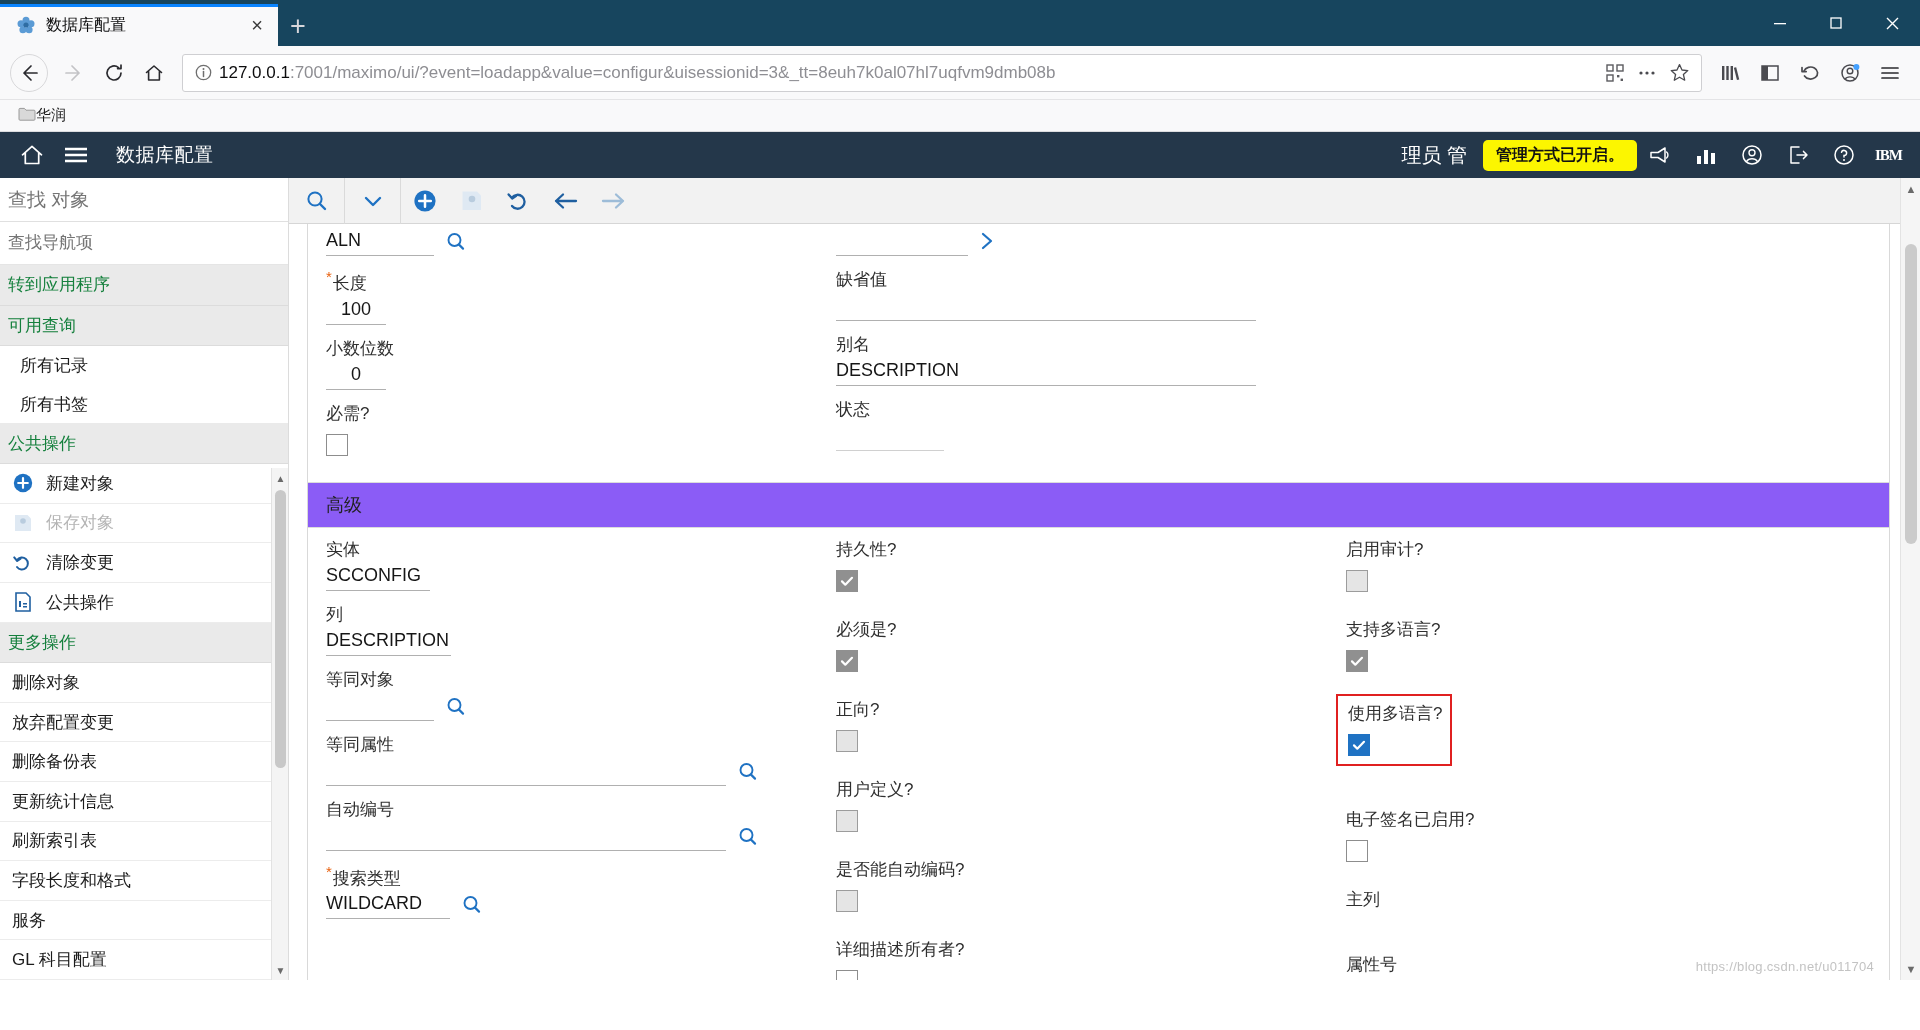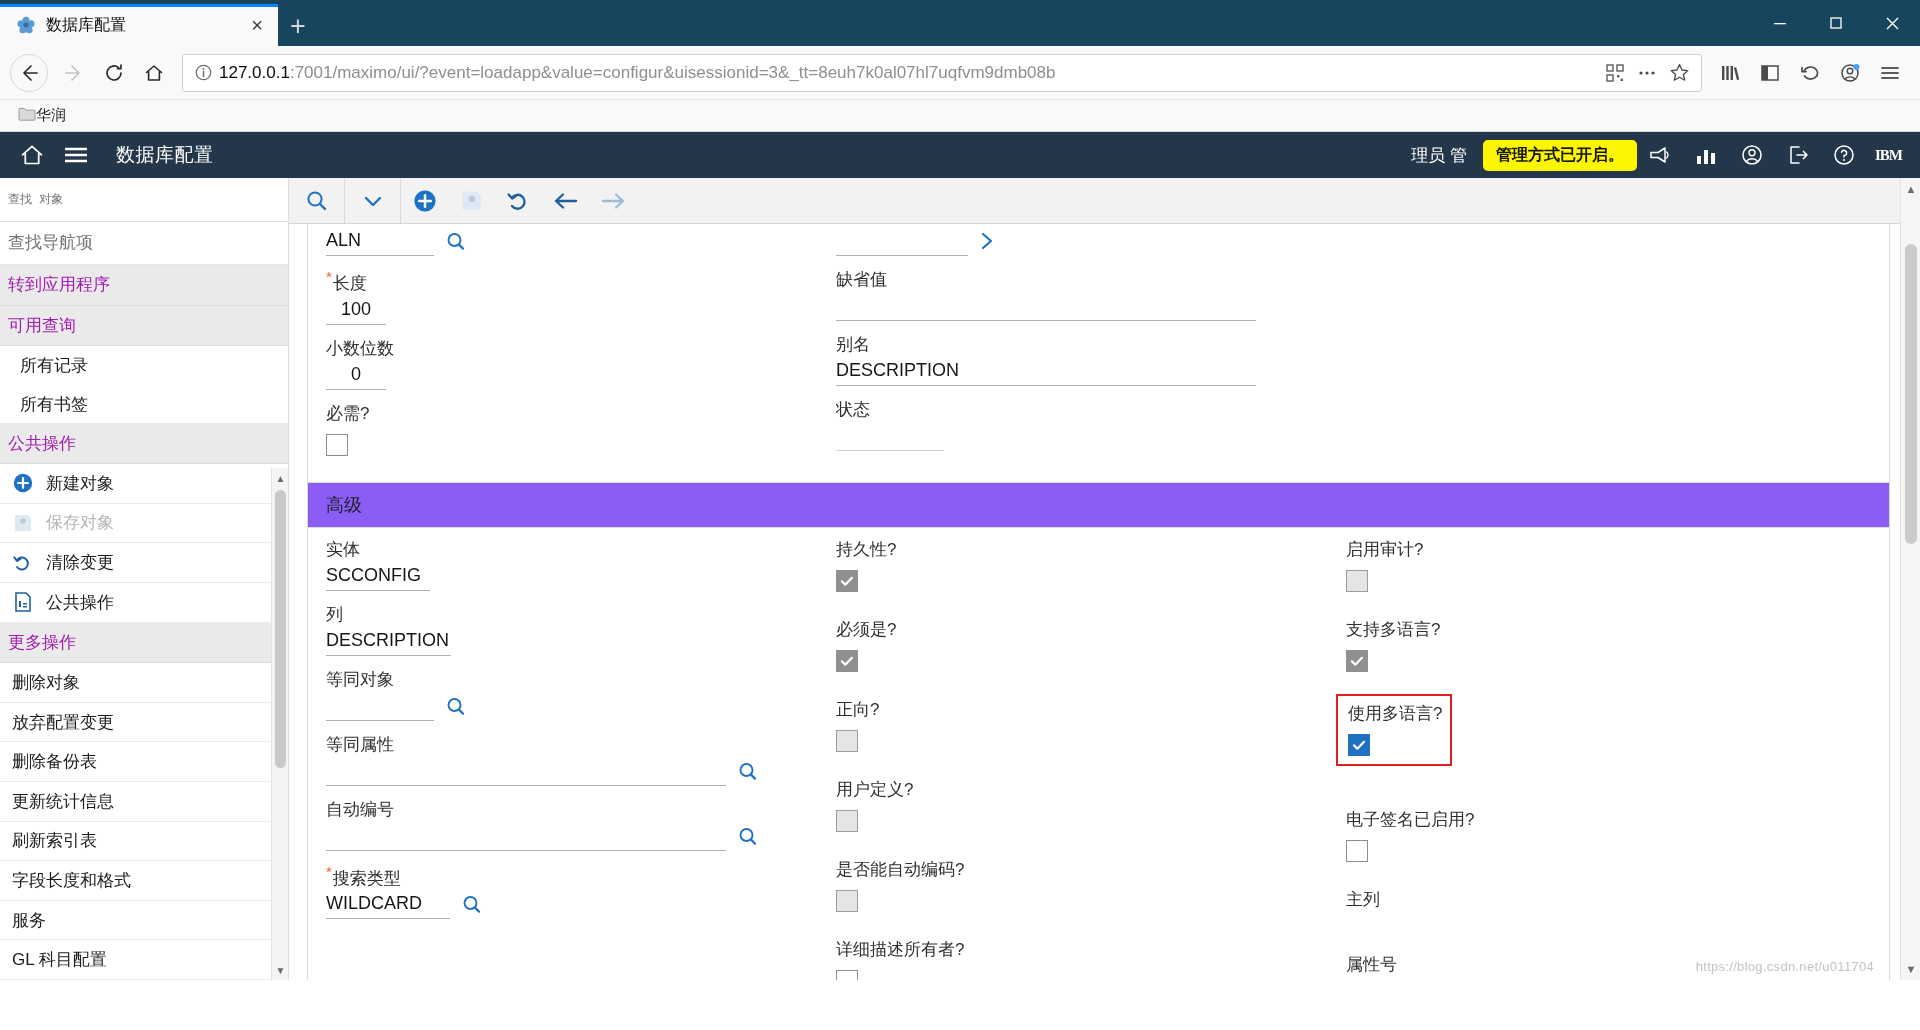--- a/index.html
+++ b/index.html
@@ -92,21 +92,21 @@
   .mx-header {
     height: 46px; background: #24374a; display: flex; align-items: center;
     padding: 0 0 0 10px; color: #ffffff;
   }
   .mx-hicon {
     width: 44px; height: 46px; display: flex; align-items: center;
     justify-content: center; cursor: pointer;
   }
   .mx-apptitle { font-size: 19px; margin-left: 18px; letter-spacing: .5px; }
   .mx-spacer { flex: 1; }
-  .mx-user { font-size: 17px; margin-right: 16px; white-space: nowrap; }
+  .mx-user { font-size: 20px; margin-right: 16px; white-space: nowrap; }
   .mx-admin-badge {
     background: #fcf600; color: #121212; font-size: 16px; font-weight: bold;
     padding: 5px 13px; border-radius: 5px; white-space: nowrap; cursor: pointer;
   }
   .mx-ricon {
     width: 46px; height: 46px; display: flex; align-items: center;
     justify-content: center; cursor: pointer; color:#fff;
   }
   .mx-ibm {
     font-family: "Liberation Serif", serif; font-weight: bold; font-size: 15px;
@@ -120,36 +120,36 @@
   .sidebar {
     width: 289px; flex: none; background: #ffffff;
     border-right: 1px solid #dcdcdc; display:flex; flex-direction:column;
     position: relative; overflow: hidden;
   }
   .side-search {
     height: 46px; border-bottom: 1px solid #e0e0e0; display: flex; align-items: center;
     background:#fff;
   }
   .side-search input {
-    border: none; outline: none; flex: 1; font-size: 12px; color: #9a9a9a;
+    border: none; outline: none; flex: 1; font-size: 19px; color: #9a9a9a;
     padding-left: 8px; background: transparent;
-    font-family: Liberation Mono, monospace;
+    font-family: Liberation Sans, sans-serif;
   }
   .side-navsearch {
     height: 44px; display: flex; align-items: center; padding-left: 8px;
     border-bottom: 1px solid #e5e5e5; background: #fff;
   }
   .side-navsearch input {
     border: none; outline: none; flex: 1; font-size: 17px; color: #737373;
     background: transparent;
     font-family: Liberation Sans, sans-serif;
   }
   .side-section {
     height: 42px; background: #eaeaea; display: flex; align-items: center;
-    padding-left: 8px; font-size: 17px; color: #a21caf;
+    padding-left: 8px; font-size: 17px; color: #15803d;
     border-bottom: 1px solid #dcdcdc; cursor: pointer;
   }
   .side-item {
     height: 41px; display: flex; align-items: center; gap: 12px;
     padding-left: 12px; font-size: 17px; color: #1c1c1c;
     border-bottom: 1px solid #ececec; cursor: pointer; background:#fff;
   }
   .side-item.indent { padding-left: 20px; border-bottom: none; height: 40px;}
   .side-item.disabled { color: #b4b4b4; }
   .side-ico { width: 22px; height: 22px; flex: none; }

